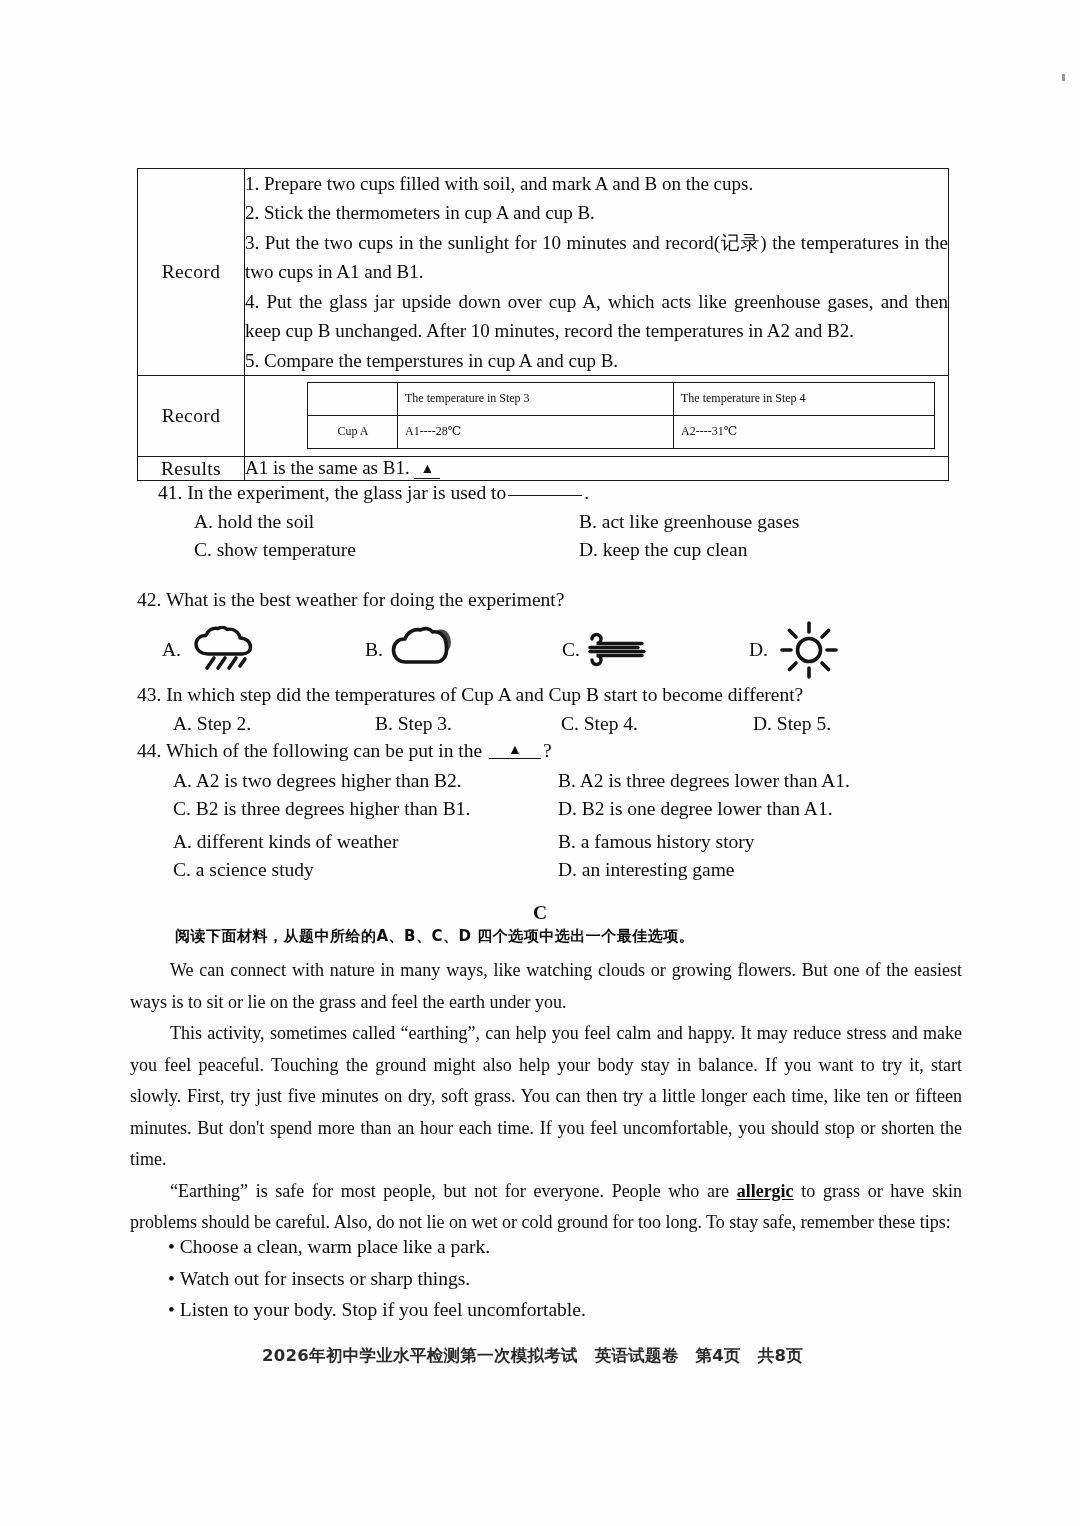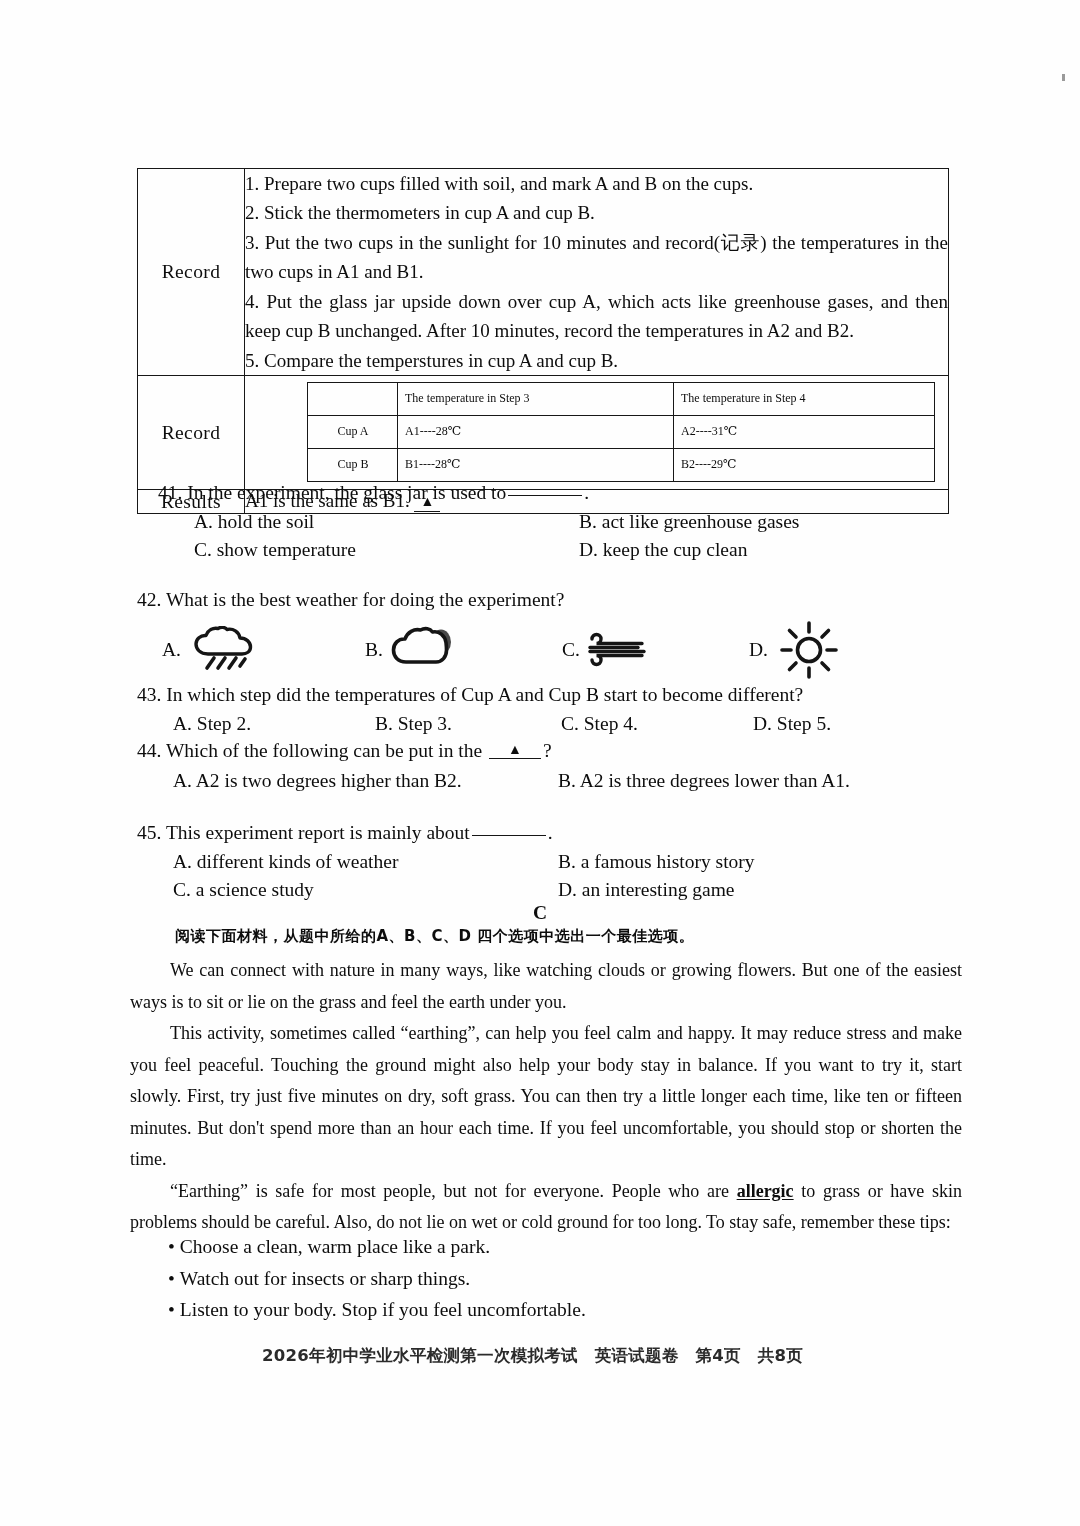--- a/index.html
+++ b/index.html
@@ -244,25 +244,20 @@
                   <tr>
               <td class="c0 blank"></td>
               <td class="c1">The temperature in Step 3</td>
               <td class="c2">The temperature in Step 4</td>
             </tr>
             <tr>
               <td class="c0">Cup A</td>
               <td class="c1">A1----28℃</td>
               <td class="c2">A2----31℃</td>
             </tr>
-            <tr>
-              <td class="c0">Cup B</td>
-              <td class="c1">B1----28℃</td>
-              <td class="c2">B2----29℃</td>
-            </tr>
           </tbody>
               </table>
         </div>
       </td>
     </tr>
     <tr>
       <td class="label-cell">Results</td>
       <td class="results-cell">
         <span>A1 is the same as B1.</span>
         <span class="blank-ul"><span class="tri">▲</span></span>
@@ -370,27 +365,27 @@
   <div class="q" style="top:741px;">
     <div class="q-stem">
       <span>44.</span>
       <span>Which of the following can be put in the</span>
       <span class="blankline short"><span class="tri">▲</span></span><span>?</span>
     </div>
     <div class="opt-row" style="margin-top:9px;">
       <span class="opt" style="left:36px;">A. A2 is two degrees higher than B2.</span>
       <span class="opt" style="left:421px;">B. A2 is three degrees lower than A1.</span>
     </div>
+    <div class="opt-row">
+      <span class="opt" style="left:36px;">C. B2 is three degrees higher than B1.</span>
+      <span class="opt" style="left:421px;">D. B2 is one degree lower than A1.</span>
+    </div>
   </div>
 
   <div class="q" style="top:823px;">
-    <div class="q-stem">
-      <span>45.</span>
-      <span>This experiment report is mainly about</span><span class="blankline"></span><span>.</span>
-    </div>
     <div class="opt-row" style="margin-top:9px;">
       <span class="opt" style="left:36px;">A. different kinds of weather</span>
       <span class="opt" style="left:421px;">B. a famous history story</span>
     </div>
     <div class="opt-row">
       <span class="opt" style="left:36px;">C. a science study</span>
       <span class="opt" style="left:421px;">D. an interesting game</span>
     </div>
   </div>
 

